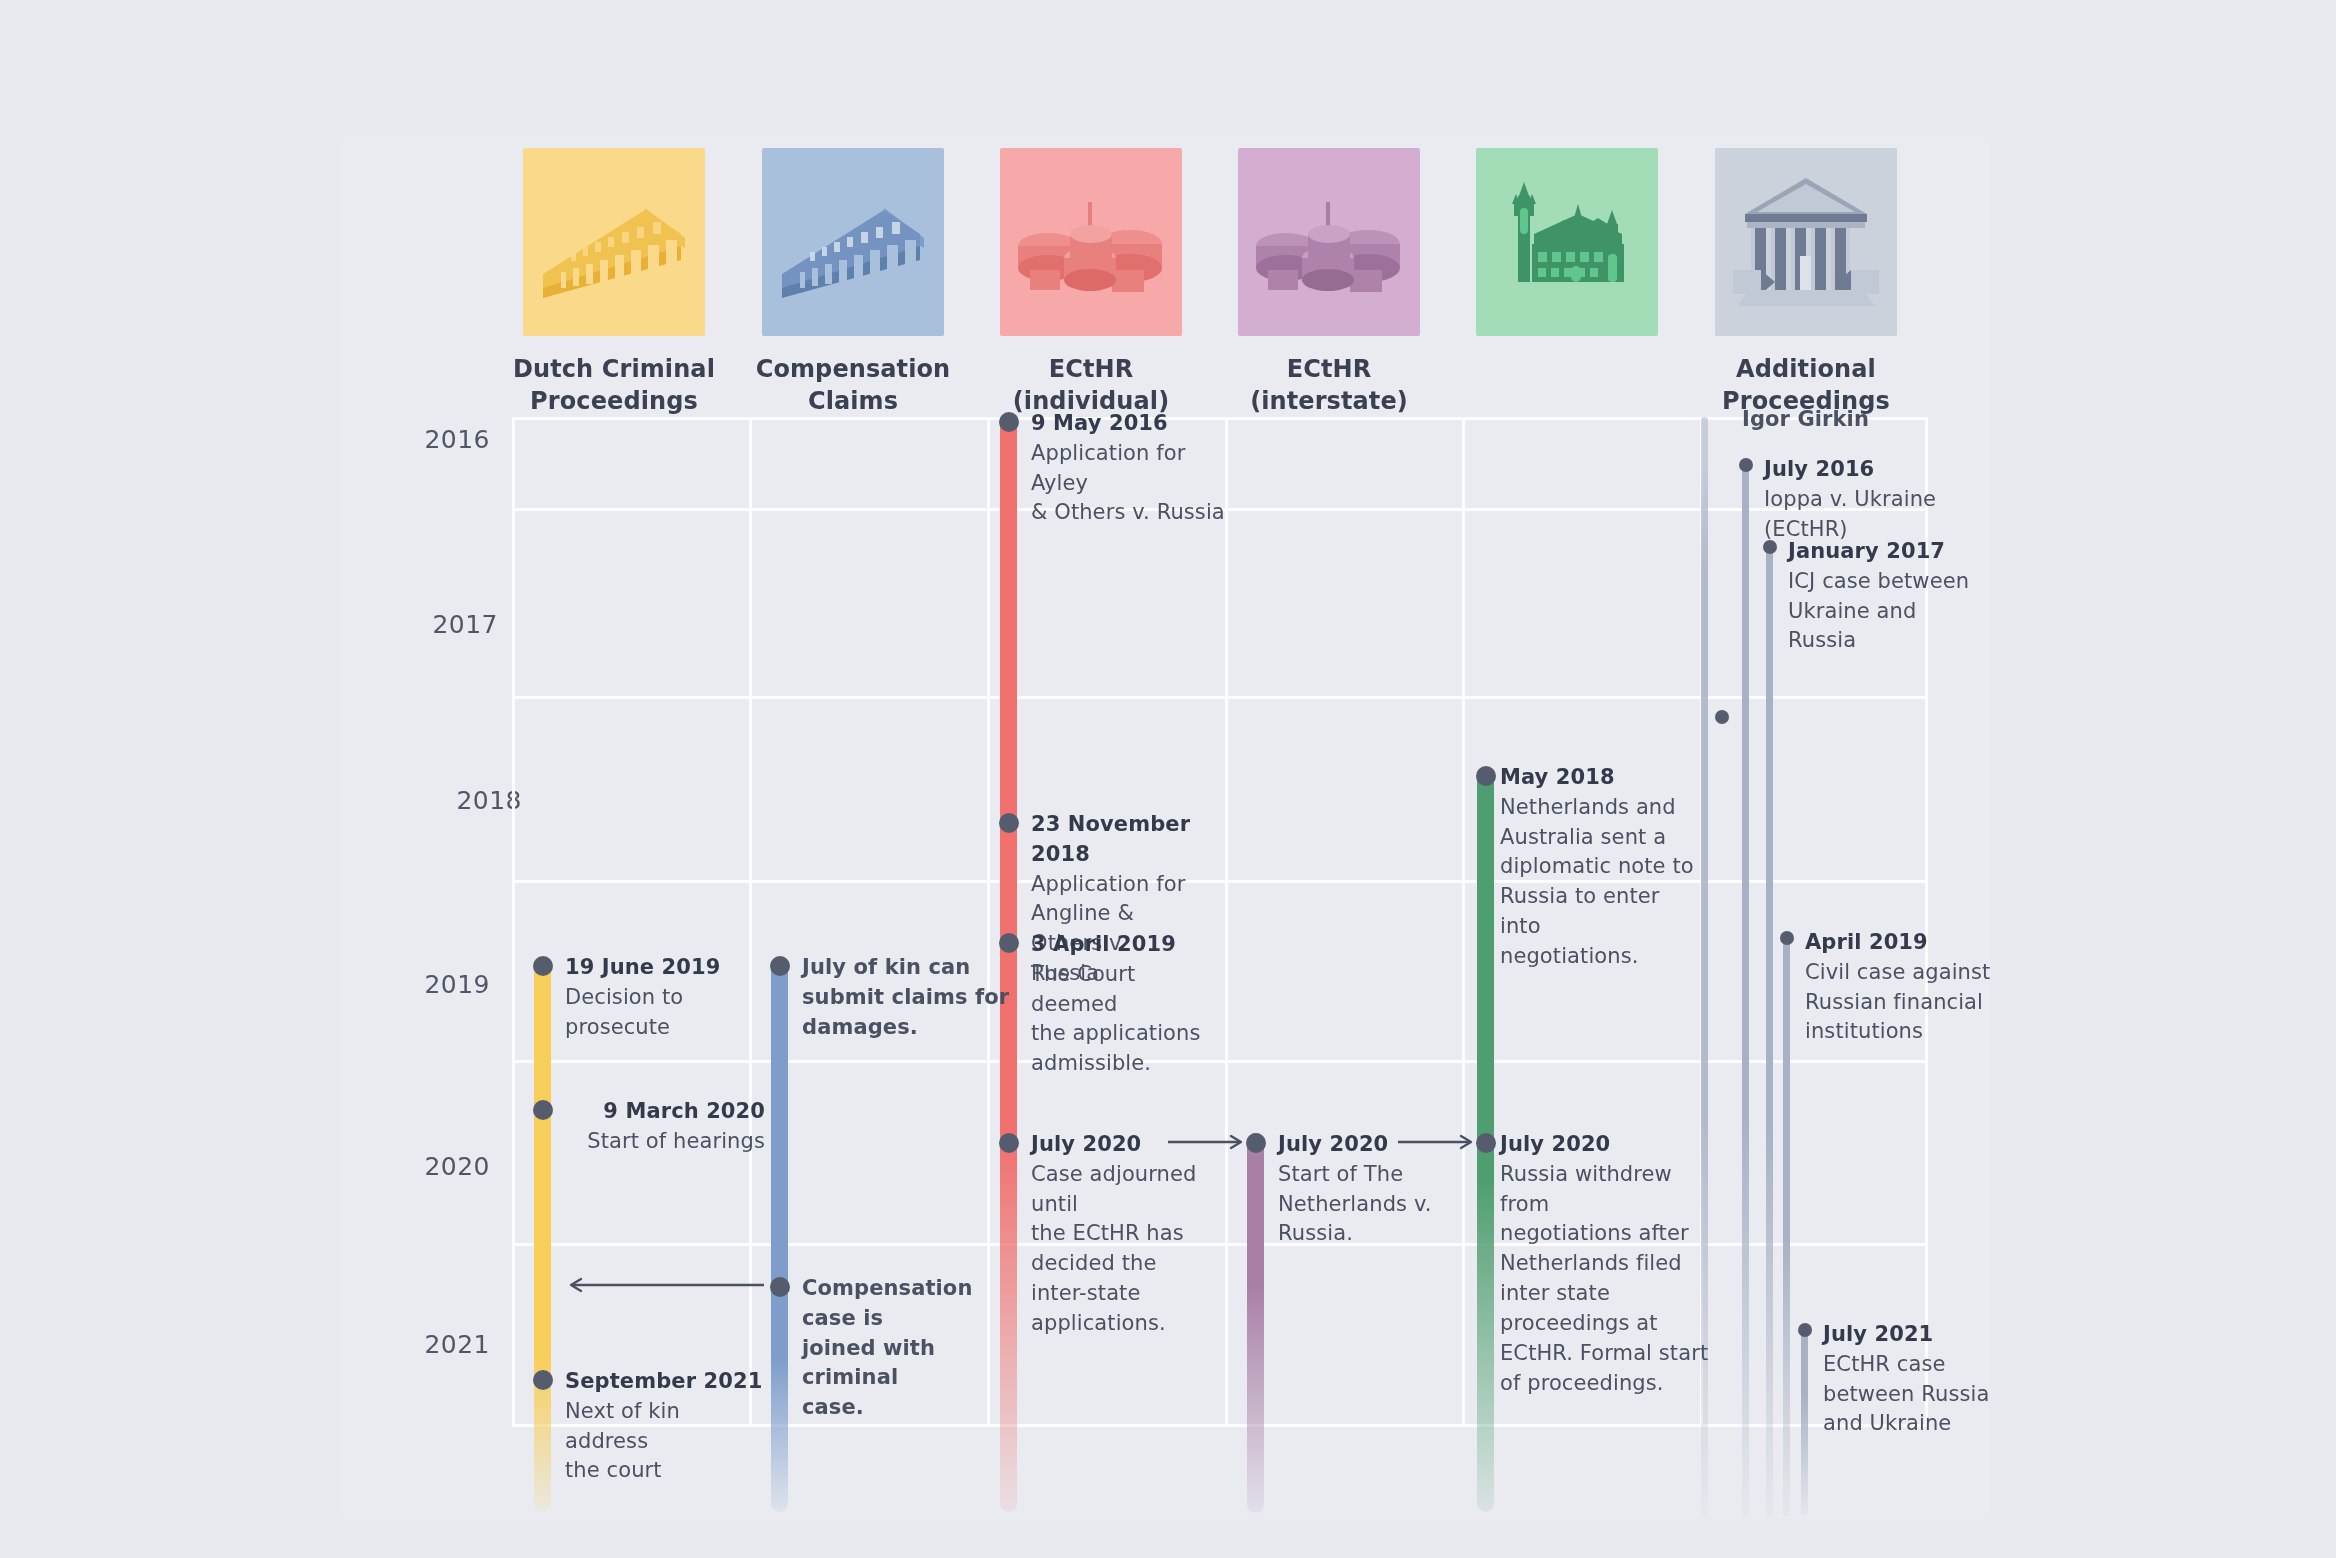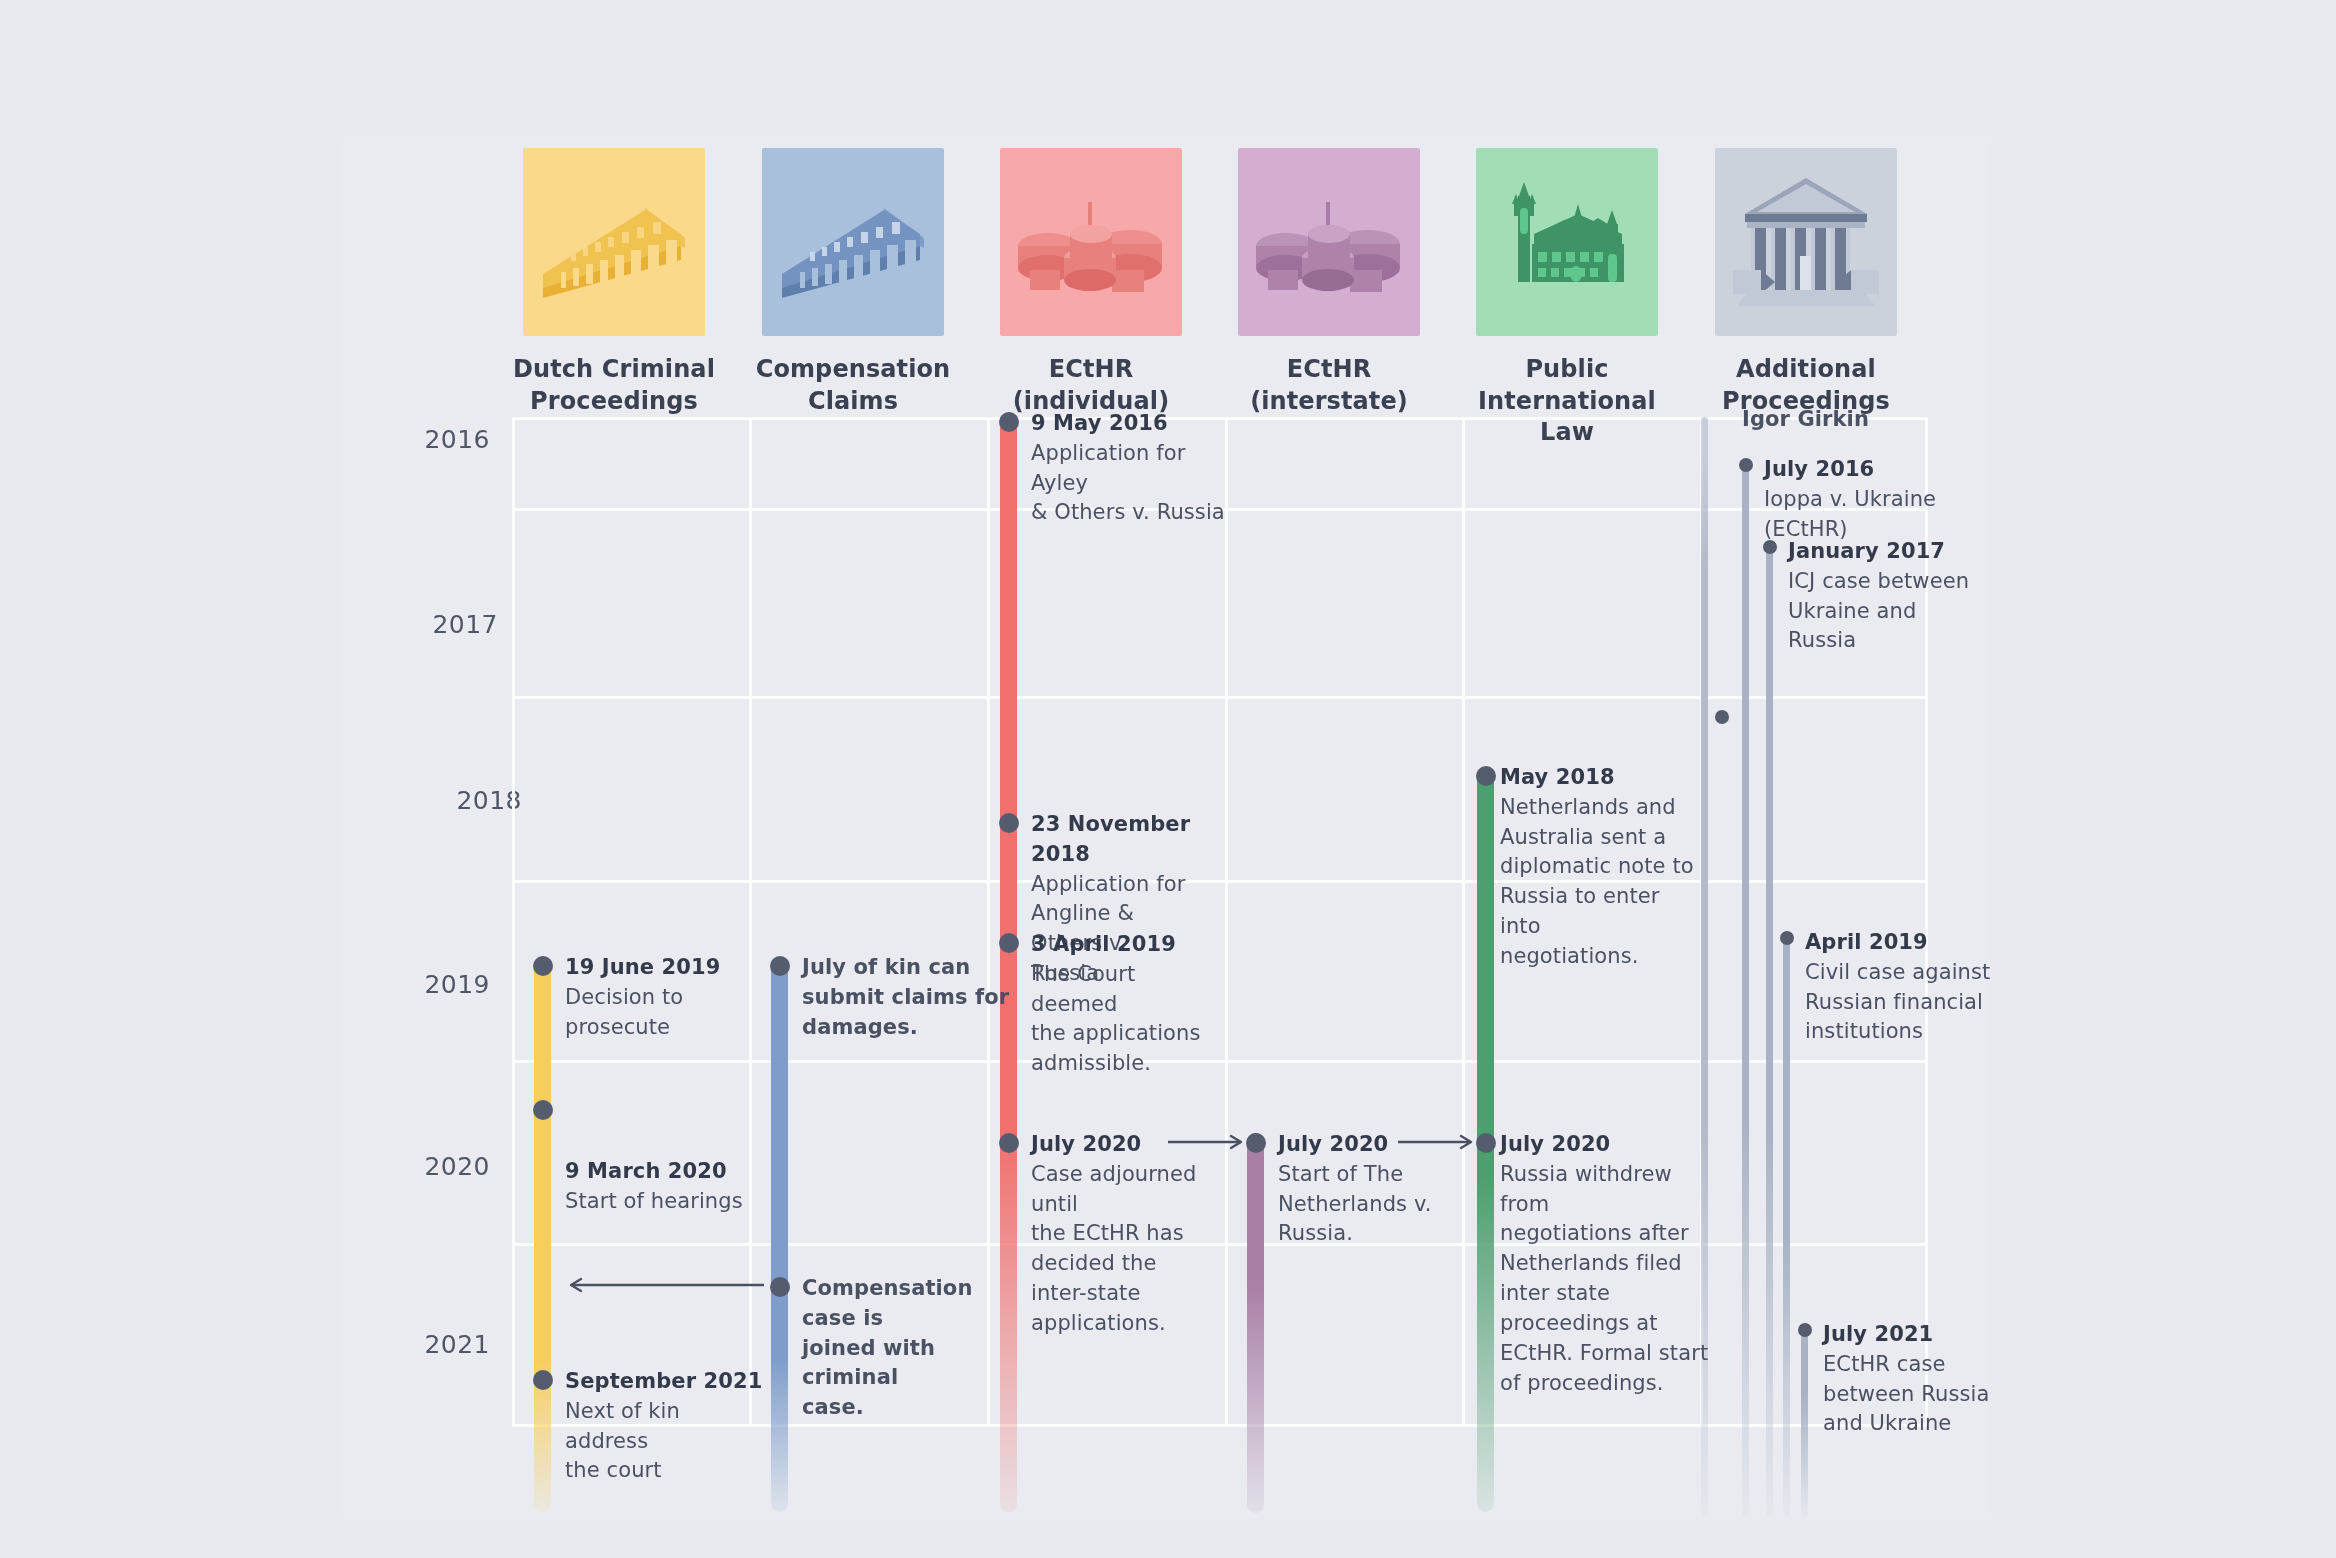--- a/index.html
+++ b/index.html
@@ -281,22 +281,20 @@
           <rect x="62" y="120" width="8" height="9"></rect>
             <rect x="75" y="120" width="8" height="9"></rect>
           <rect x="88" y="120" width="8" height="9"></rect>
             <rect x="101" y="120" width="8" height="9"></rect>
           <rect x="114" y="120" width="8" height="9"></rect>
           <rect x="95" y="118" width="10" height="16" rx="5"></rect>
           <rect x="132" y="106" width="9" height="28" rx="4"></rect>
         </g>
       </svg>
     </div>
-    <div class="col-title">Public
-International Law</div>
   </div>
 
   <div class="col-head" style="left:1686px; top:148px;">
     <div class="col-icon" style="background:#ccd2dc;">
       <svg viewBox="0 0 182 188">
         <polygon points="91,30 30,66 152,66" fill="#9aa5b8"></polygon>
         <polygon points="91,36 42,64 140,64" fill="#c2c9d6"></polygon>
         <rect x="30" y="66" width="122" height="8" fill="#6e7b92"></rect>
         <rect x="32" y="74" width="118" height="6" fill="#aab4c5"></rect>
         <g fill="#6e7b92">
@@ -395,21 +393,21 @@
   <div class="dot-sm" style="left:1739px; top:458px;"></div>
   <div class="dot-sm" style="left:1763px; top:540px;"></div>
   <div class="dot-sm" style="left:1715px; top:710px;"></div>
   <div class="dot-sm" style="left:1780px; top:931px;"></div>
   <div class="dot-sm" style="left:1798px; top:1323px;"></div>
 
   <div class="evt" style="left:565px; top:953px; width:200px;">
     <div class="evt-date">19 June 2019</div>
     <div class="evt-desc">Decision to prosecute</div>
   </div>
-  <div class="evt" style="left:565px; top:1157px; width:200px;">
+  <div class="evt" style="left:565px; top:1097px; width:200px;text-align:right;">
     <div class="evt-date">9 March 2020</div>
     <div class="evt-desc">Start of hearings</div>
   </div>
   <div class="evt" style="left:565px; top:1367px; width:200px;">
     <div class="evt-date">September 2021</div>
     <div class="evt-desc" style="white-space:pre-line;">Next of kin address
 the court</div>
   </div>
 
   <div class="evt" style="left:802px; top:953px; width:210px;">

